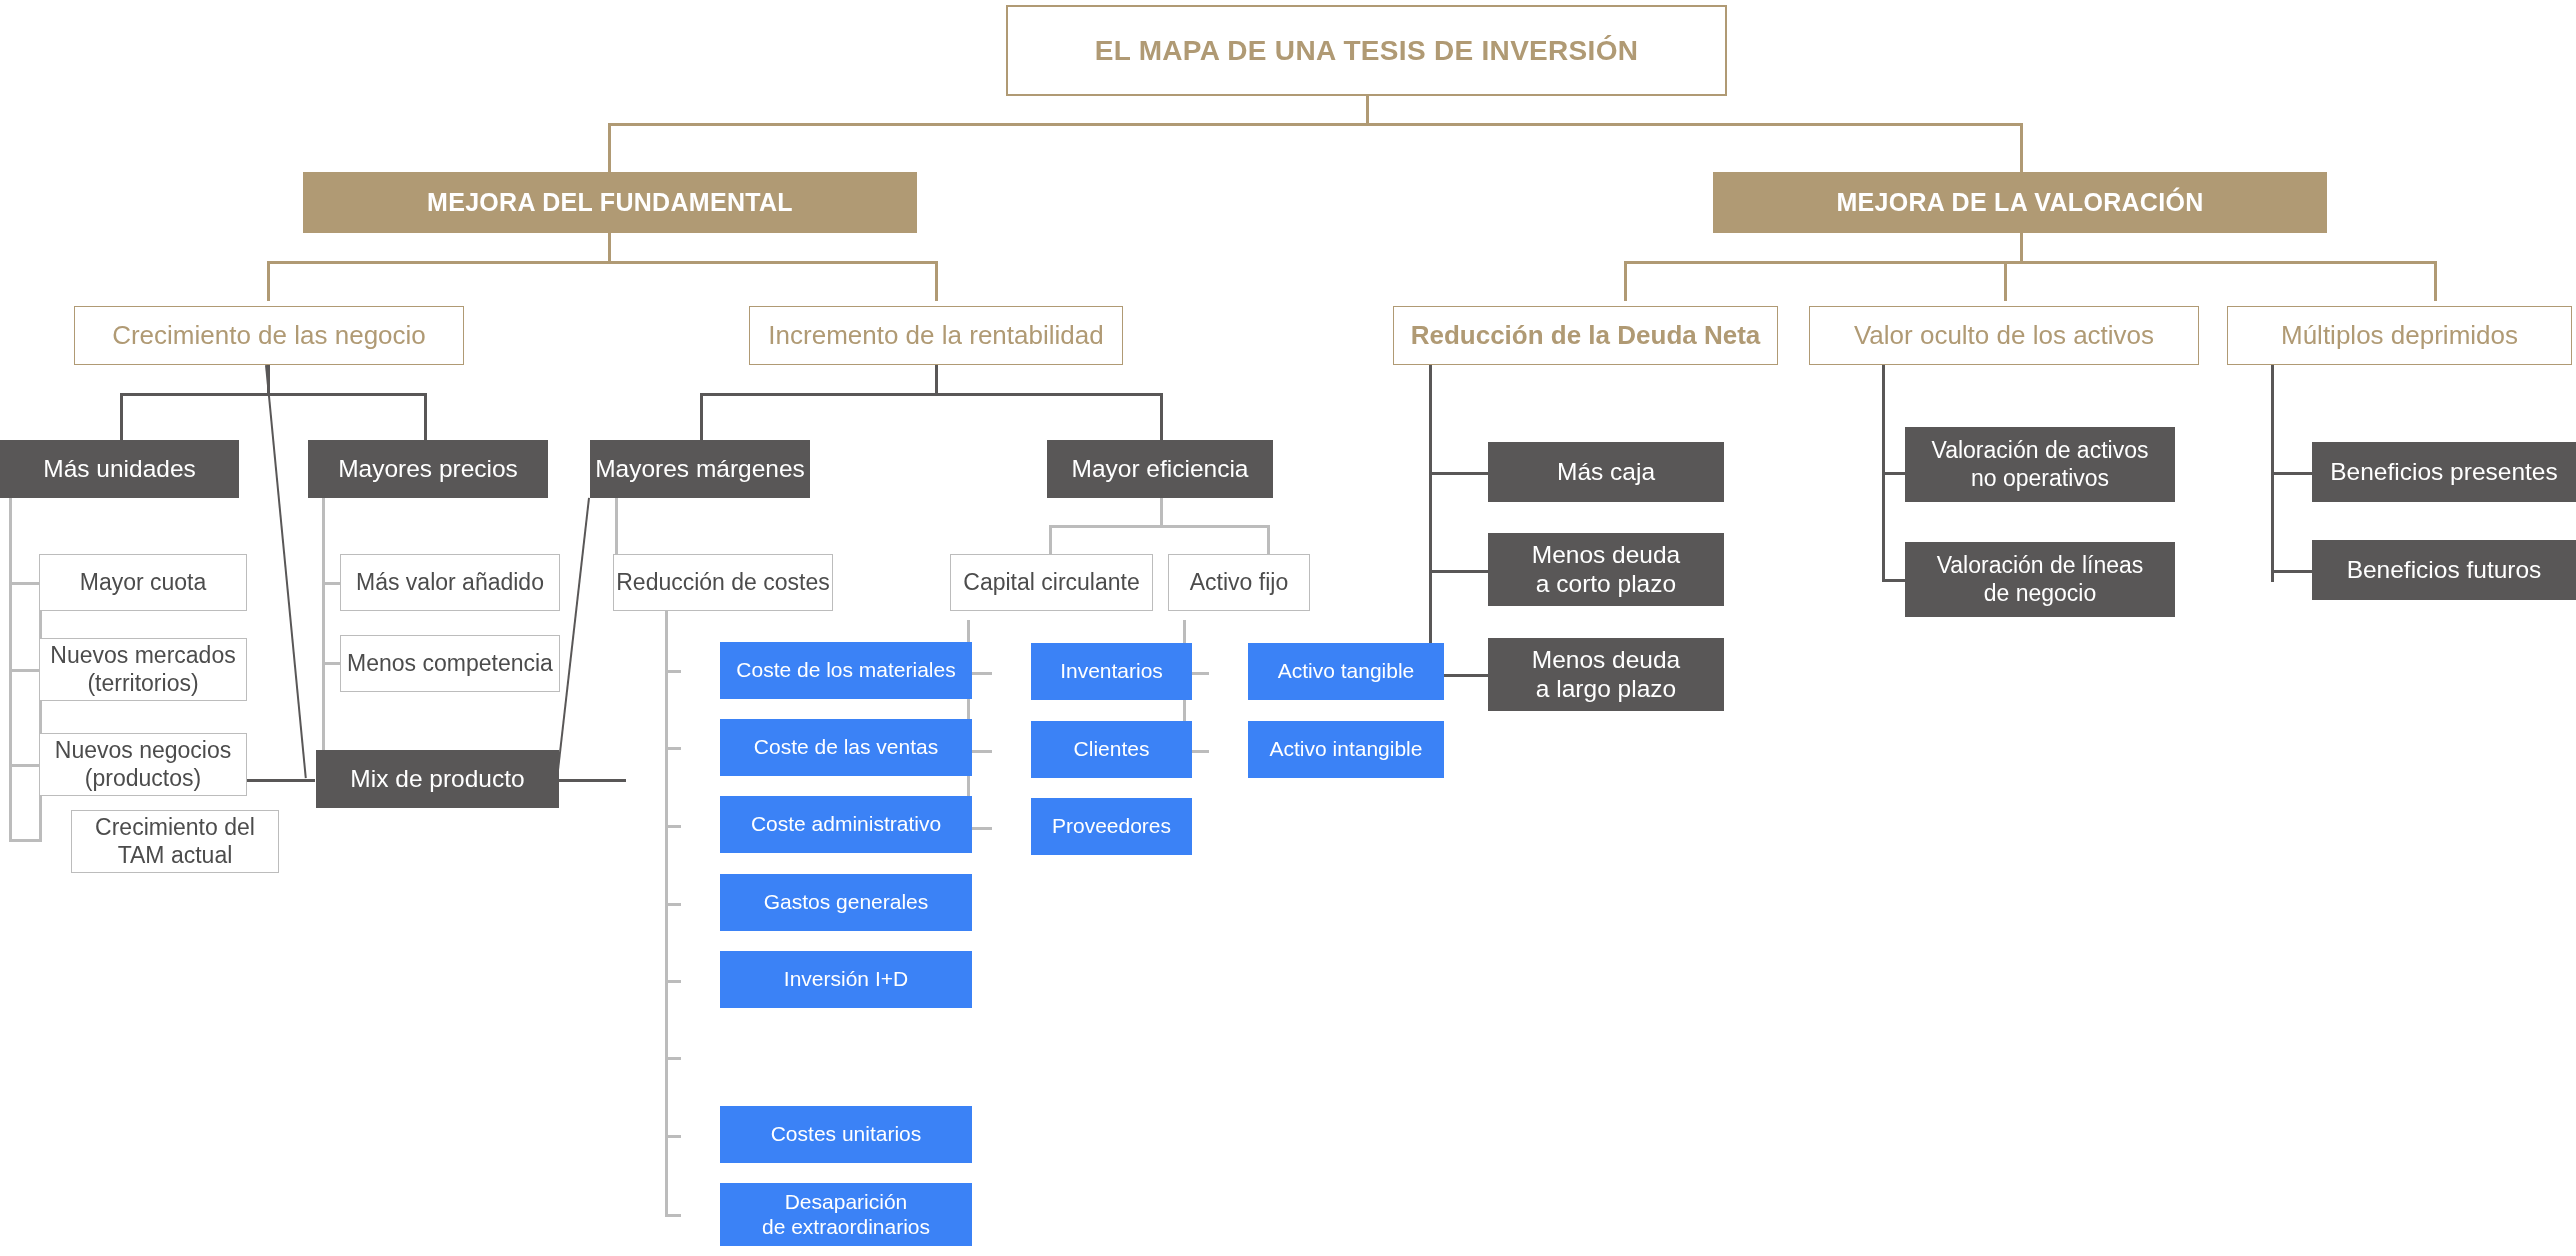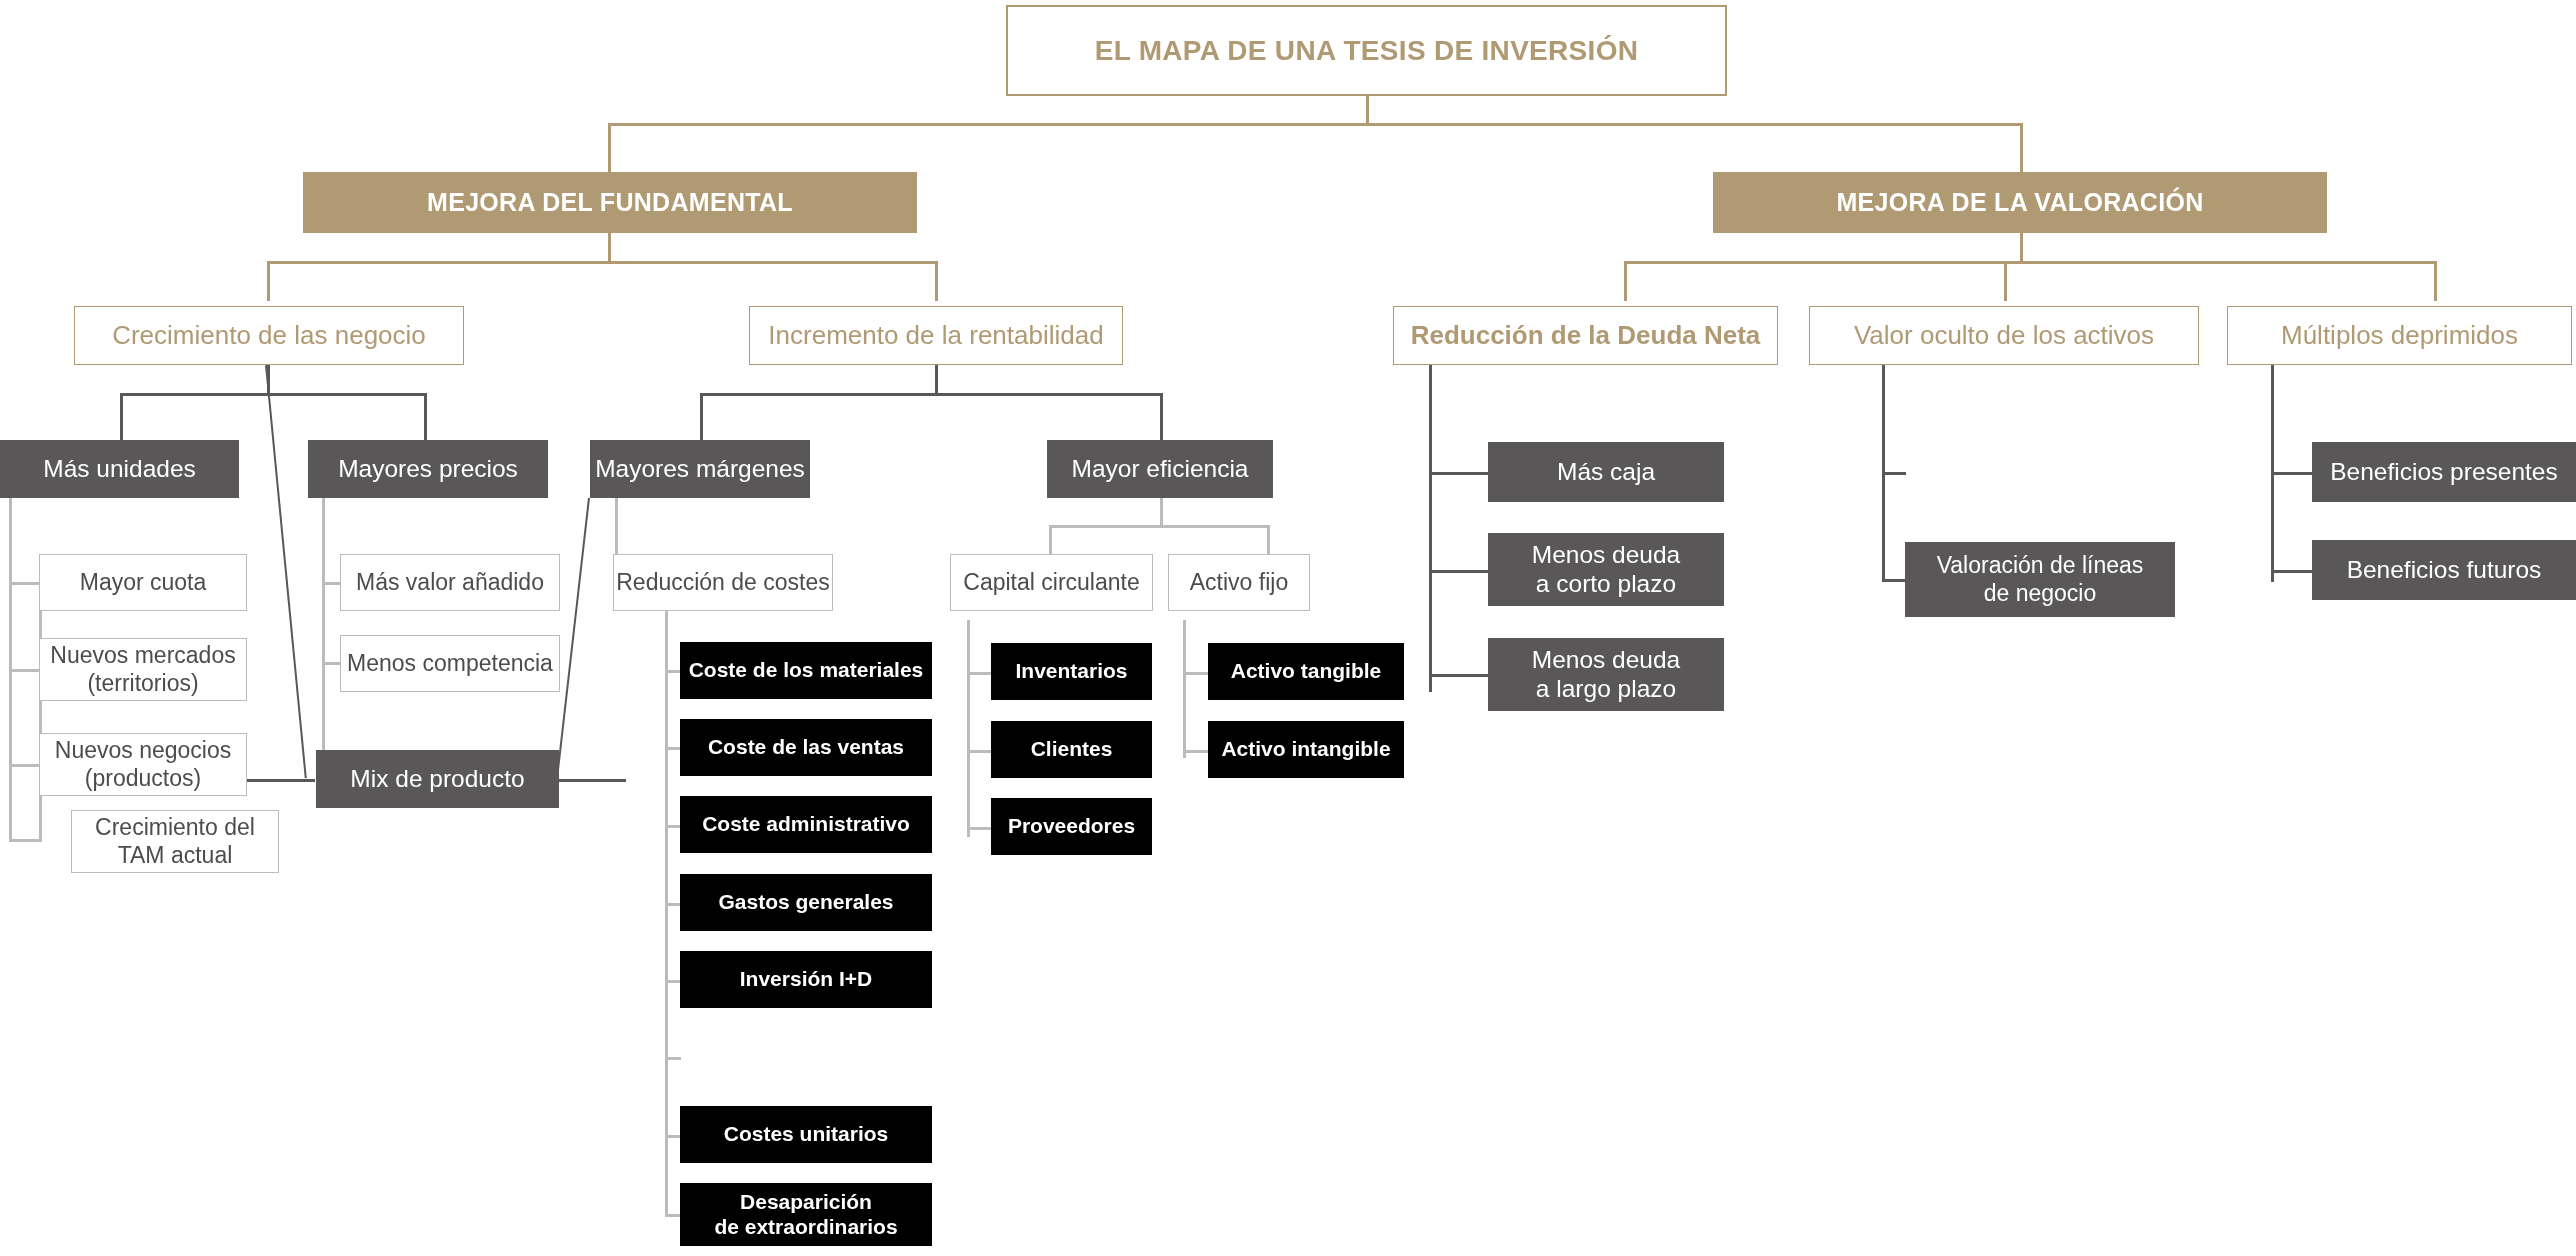--- a/index.html
+++ b/index.html
@@ -26,21 +26,21 @@
         letter-spacing:0.3px;font-size:25px;}
   
   .n-l3{border:1.9px solid #b09a74;background:#fff;color:#b09a74;
         font-weight:400;font-size:26px;}
   
   .n-dark{background:#595757;color:#ffffff;font-weight:400;font-size:24.5px;}
   
   .n-white{border:1.9px solid #bcbcbc;background:#fff;color:#4c4c4c;
            font-weight:400;font-size:23px;}
   
-  .n-gray{background:#000000;color:#ffffff;font-weight:700;font-size:21px;}
+  .n-gray{background:#3b82f6;color:#ffffff;font-weight:400;font-size:21px;margin-left:40px;}
 </style>
 </head>
 <body>
 
 <div id="stage">
 
   <div class="ln tan" style="left:1366px;top:96px;width:3.1px;height:29px;"></div>
   <div class="ln tan" style="left:608px;top:123px;width:1415px;height:3.1px;"></div>
   <div class="ln tan" style="left:608px;top:123px;width:3.1px;height:50px;"></div>
   <div class="ln tan" style="left:2020px;top:123px;width:3.1px;height:50px;"></div>
@@ -179,20 +179,22 @@
   <div class="node n-white" style="left:1168px;top:554px;width:142px;height:57px;">Activo fijo</div>
   <div class="node n-gray" style="left:1208px;top:643px;width:196px;height:57px;">Activo tangible</div>
   <div class="node n-gray" style="left:1208px;top:721px;width:196px;height:57px;">Activo intangible</div>
 
   <div class="node n-dark" style="left:1488px;top:442px;width:236px;height:60px;">Más caja</div>
   <div class="node n-dark" style="left:1488px;top:533px;width:236px;height:73px;white-space:pre-line;">Menos deuda
 a corto plazo</div>
   <div class="node n-dark" style="left:1488px;top:638px;width:236px;height:73px;white-space:pre-line;">Menos deuda
 a largo plazo</div>
 
+  <div class="node n-dark" style="left:1905px;top:427px;width:270px;height:75px;white-space:pre-line;font-size:23px;">Valoración de activos
+no operativos</div>
   <div class="node n-dark" style="left:1905px;top:542px;width:270px;height:75px;white-space:pre-line;font-size:23px;">Valoración de líneas
 de negocio</div>
 
   <div class="node n-dark" style="left:2312px;top:442px;width:264px;height:60px;">Beneficios presentes</div>
   <div class="node n-dark" style="left:2312px;top:540px;width:264px;height:60px;">Beneficios futuros</div>
 
 </div>
 
 
 </body></html>

